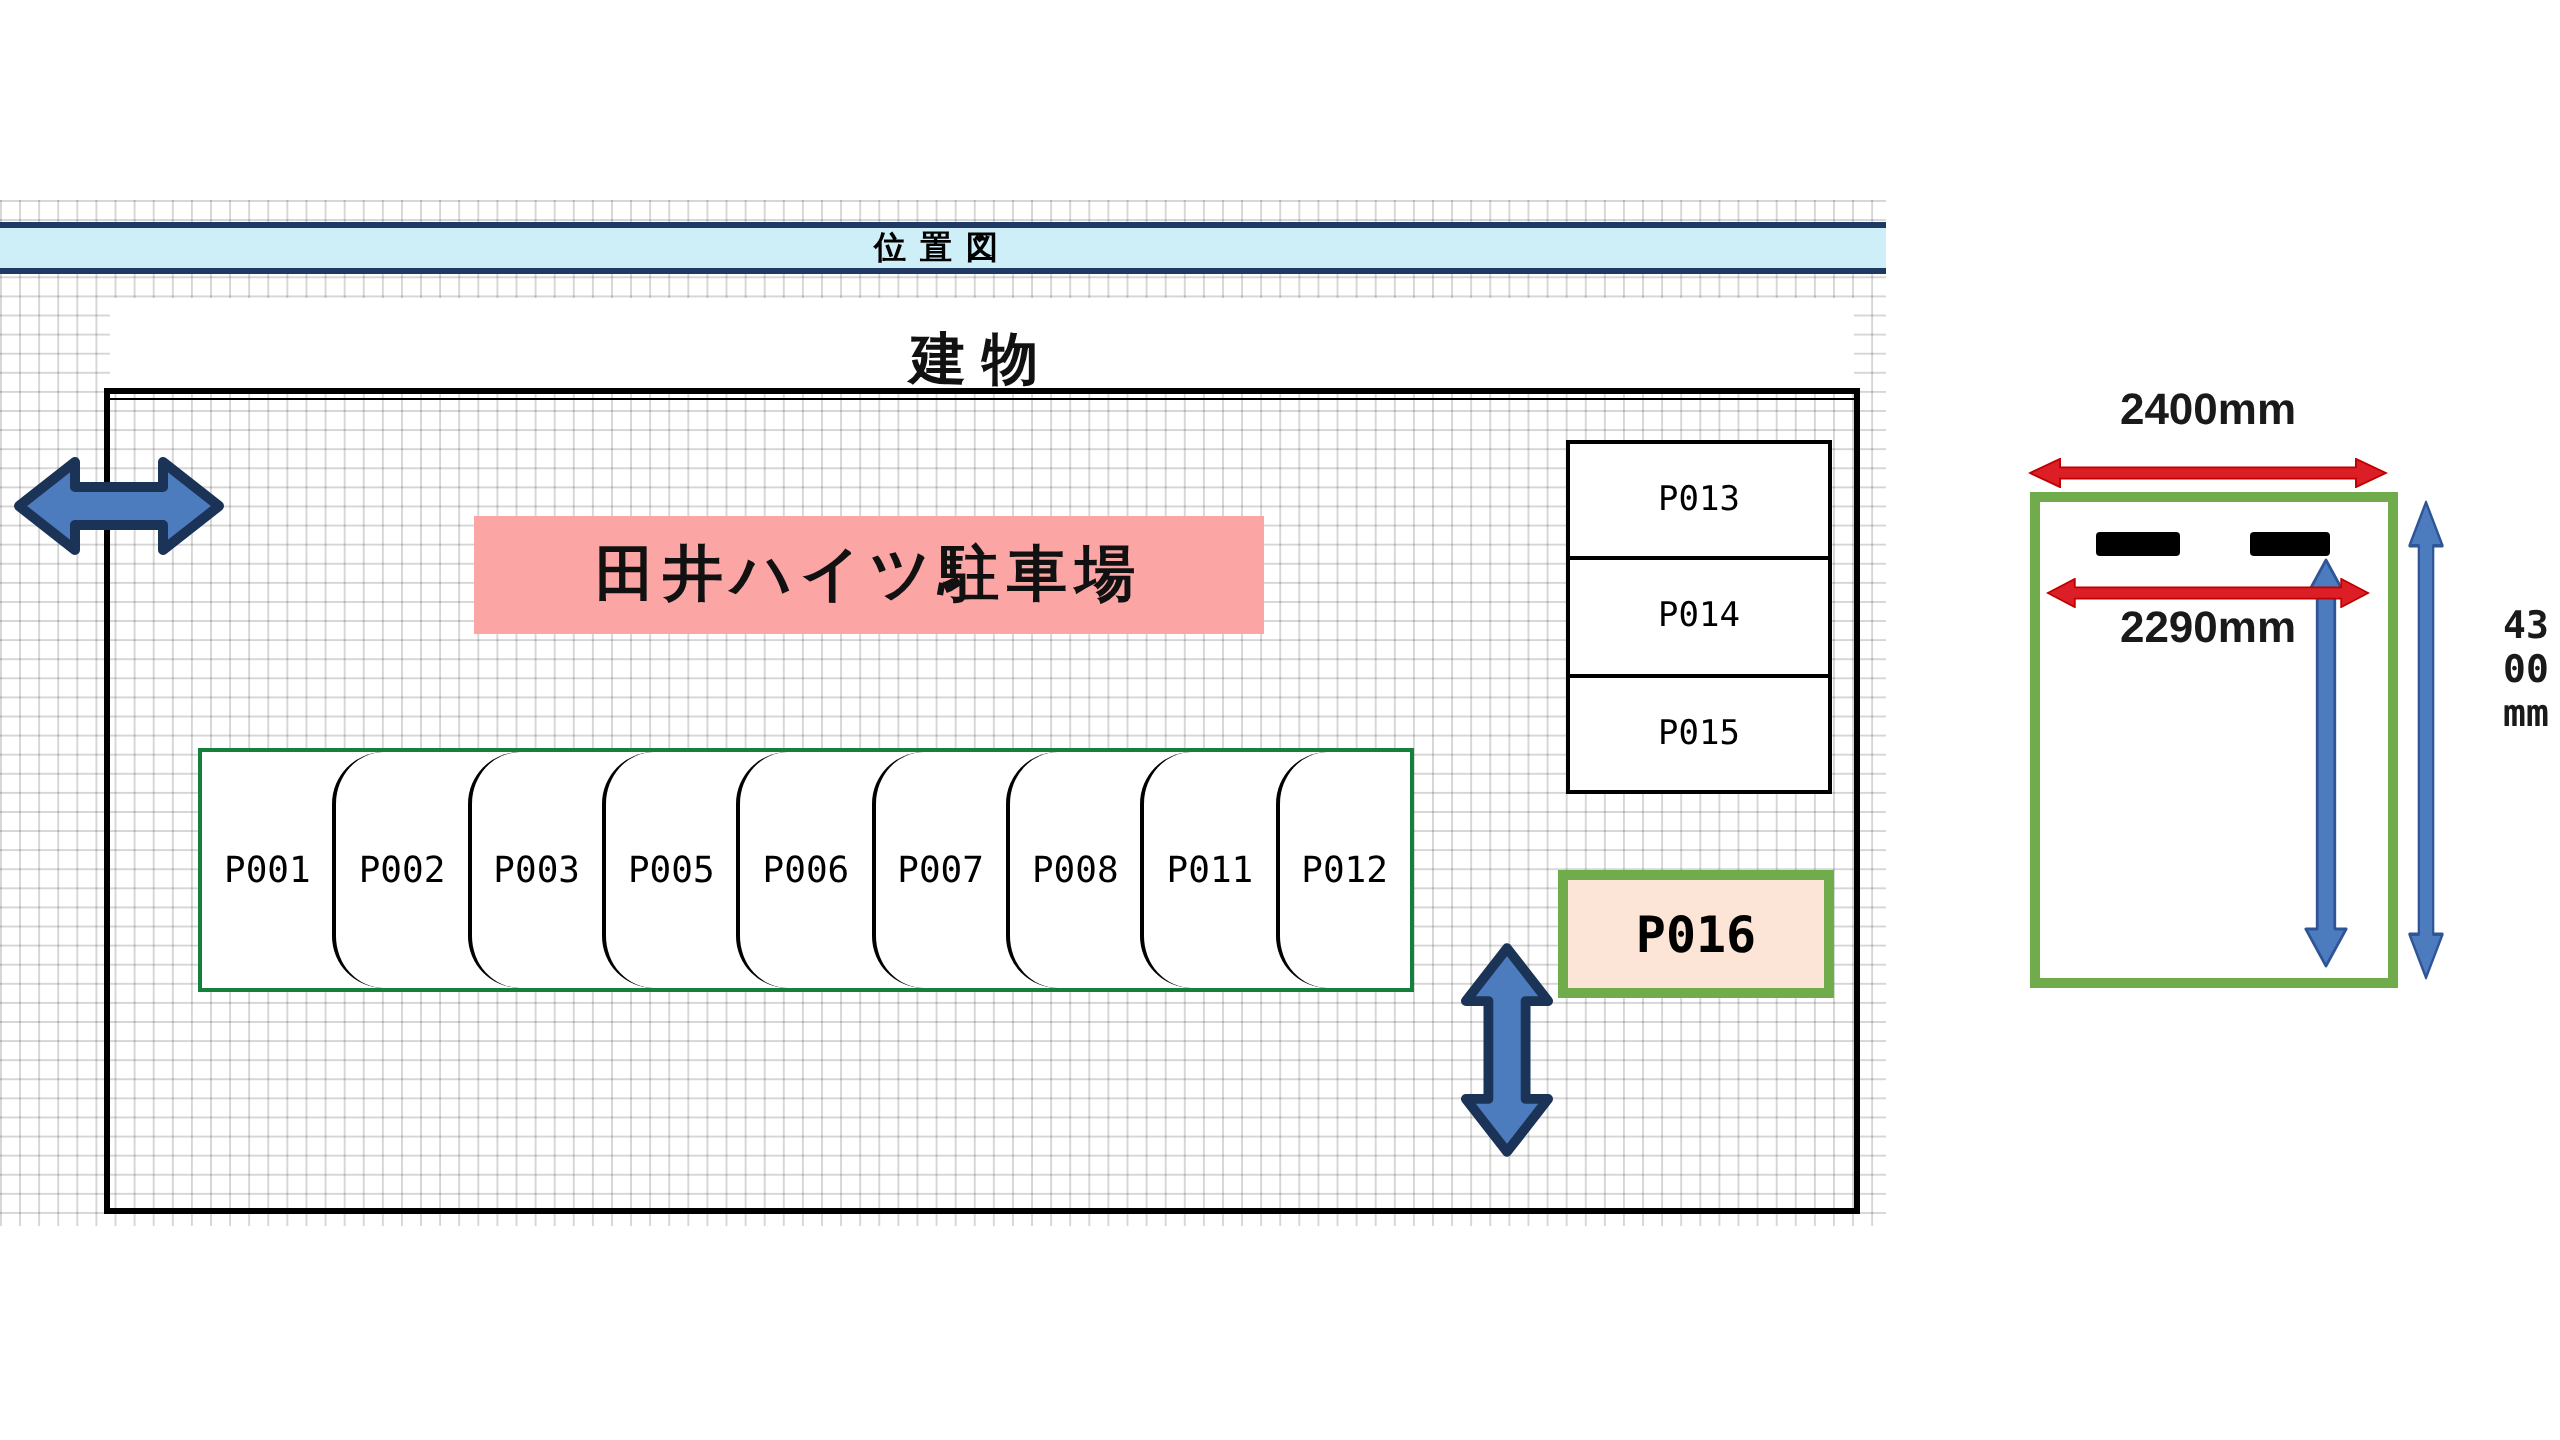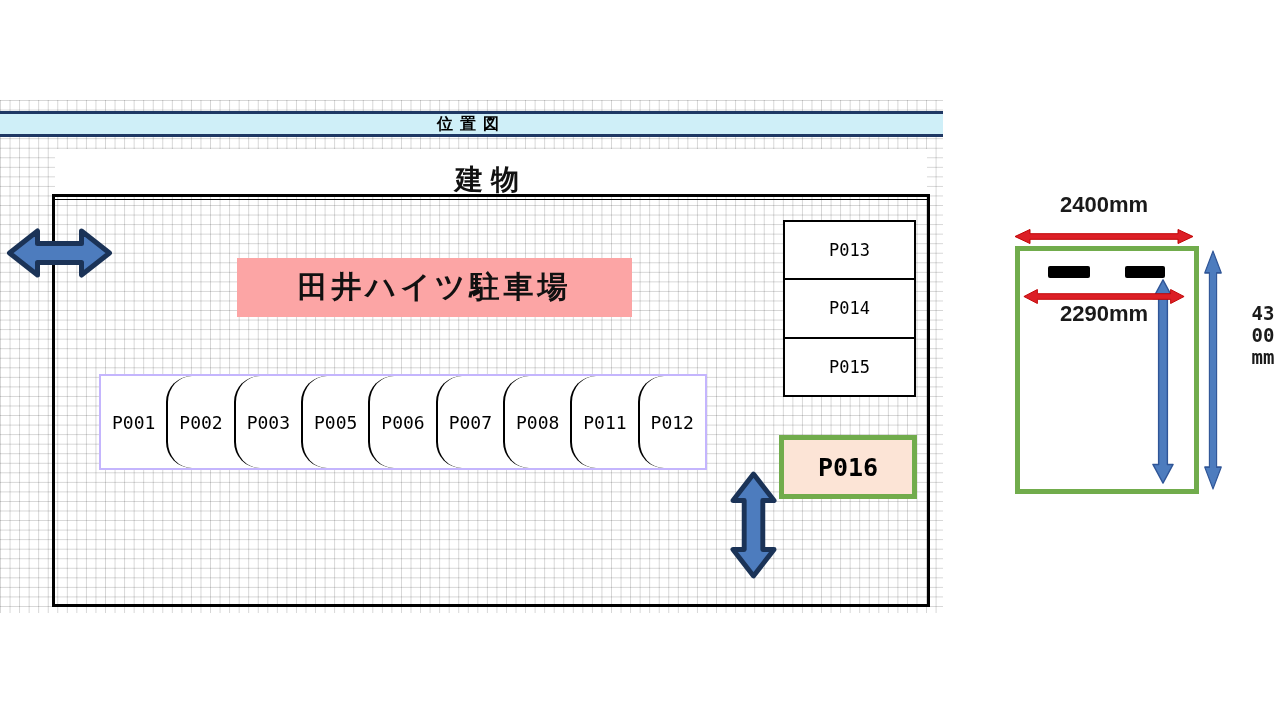--- a/index.html
+++ b/index.html
@@ -51,22 +51,22 @@
     position:absolute; left:237px; top:258px; width:395px; height:59px;
     background:#fca5a5; display:flex; align-items:center; justify-content:center;
   }
   .lot-name-box span {
     font-family:"DejaVu Sans", sans-serif; font-weight:bold; font-size:30px;
     letter-spacing:4px; color:#111;
   }
 
   
   .row-spaces {
-    position:absolute; left:99px; top:374px; width:608px; height:96px;
-    background:#fff; border:2px solid #c4b5fd; display:flex;
+    position:absolute; left:99px; top:374px; width:608px; height:122px;
+    background:#fff; border:2px solid #15803d; display:flex;
   }
   .row-spaces .cell {
     flex:1; display:flex; align-items:center; justify-content:center;
     font-family:"DejaVu Sans Mono", monospace; font-size:18px; color:#000;
   }
   .row-spaces .cell + .cell { border-left:2px solid #000;border-radius:26px; }
 
   
   .col-spaces {
     position:absolute; left:783px; top:220px; width:133px; height:177px;

